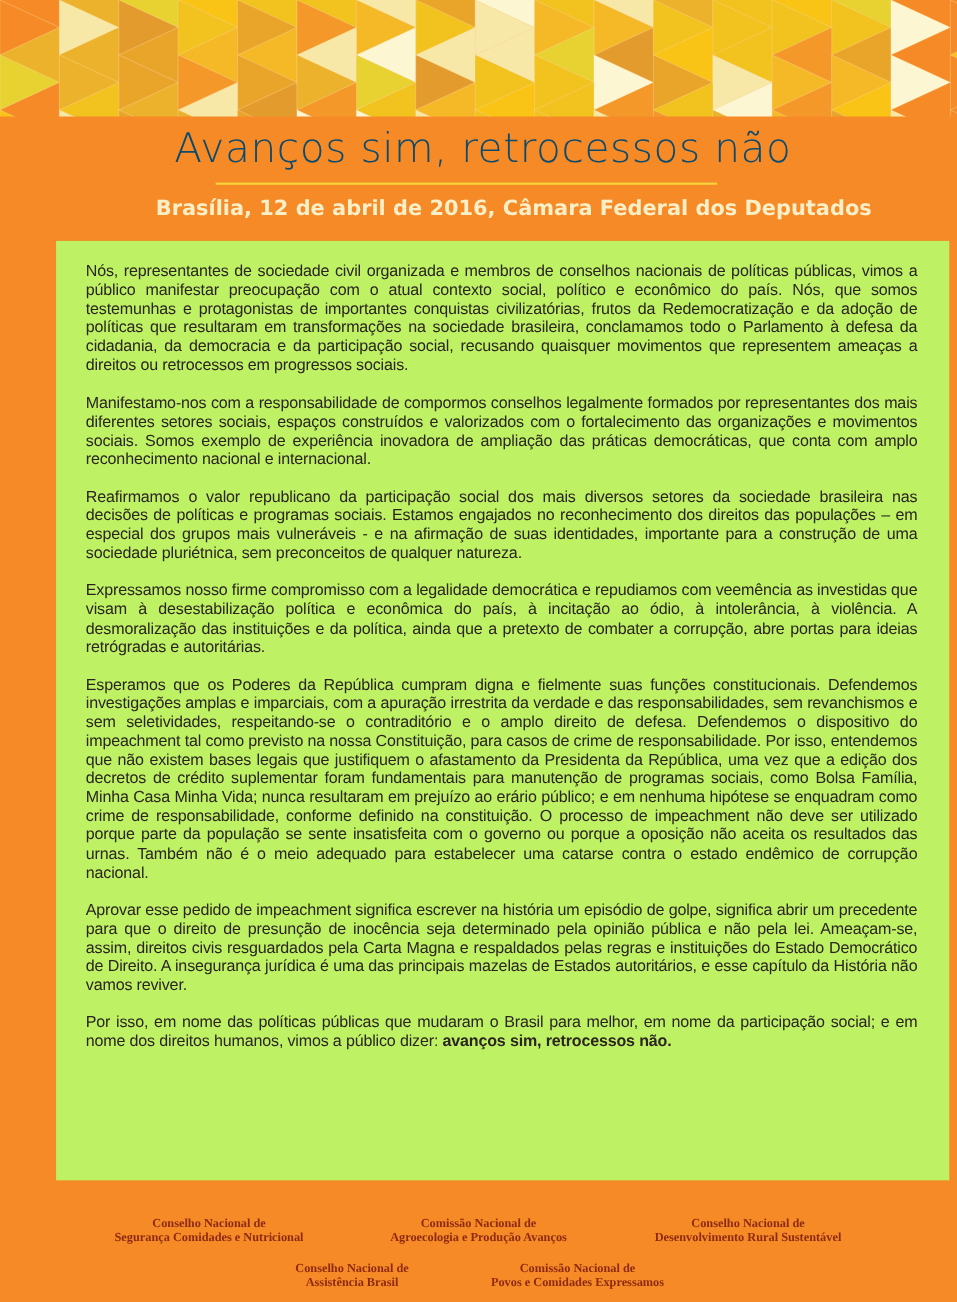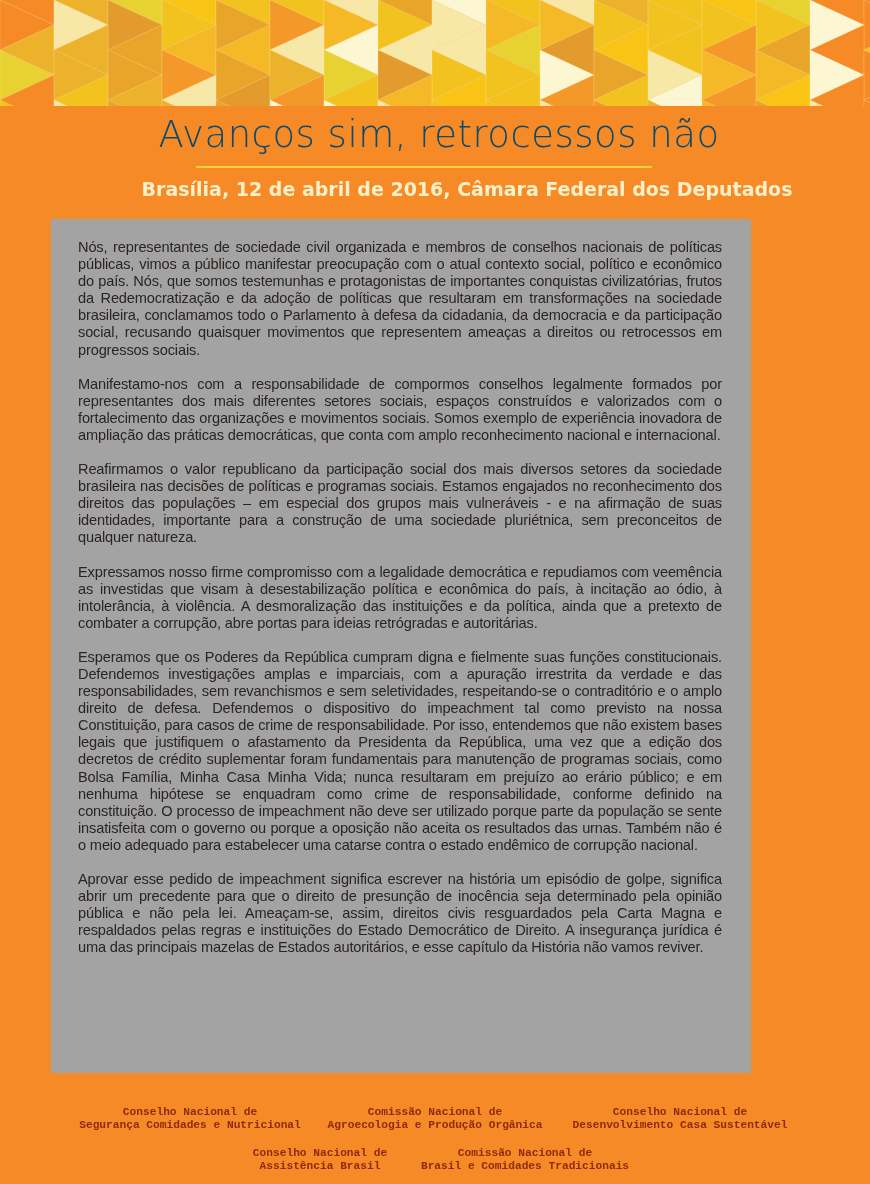--- a/index.html
+++ b/index.html
@@ -24,40 +24,40 @@
     position: absolute; left: 196px; width: 456px; top: 166px; height: 2px;
     background: #F6D33A;
   }
   .subtitle {
     position: absolute; left: 0; width: 870px; top: 175px;
     text-align: center; color: #FBEFC7;
     font-family: "DejaVu Sans", sans-serif;
     font-size: 19px; line-height: 28px; margin: 0; padding-left: 32px;
   }
   .letter-box {
-    position: absolute; left: 51px; top: 219px; width: 700px; height: 854px;
-    background: #a3a3a3; box-sizing: border-box;
+    position: absolute; left: 51px; top: 219px; width: 812px; height: 854px;
+    background: #bef264; box-sizing: border-box;
     padding: 20px 29px 0 27px;
   }
   .letter-box p {
     margin: 0 0 17px 0;
     font-family: "Liberation Sans", sans-serif;
     font-size: 14.6px; line-height: 17.1px; color: #2b2420;
     text-align: justify; letter-spacing: -0.15px;
   }
   .letter-box p strong { font-weight: bold; }
   .signatories {
     position: absolute; left: 0; top: 1106px; width: 870px;
   }
   .sig-row {
     display: flex; justify-content: center; margin-bottom: 15px;
   }
   .sig {
     text-align: center; color: #8E2A12;
-    font-family: Liberation Mono, monospace; font-weight: bold;
+    font-family: Liberation Serif, serif; font-weight: bold;
     font-size: 11.2px; line-height: 13px;
   }
   .row1 .sig { width: 240px; }
   .row1 .sig:nth-child(1) { margin-right: 5px; }
   .row1 .sig:nth-child(3) { margin-left: 5px; }
   .row2 .sig:nth-child(1) { width: 180px; }
   .row2 .sig:nth-child(2) { width: 230px; }
 </style>
 </head>
 <body>
@@ -213,40 +213,41 @@
 <div class="title-rule"></div>
 <h2 class="subtitle">Brasília, 12 de abril de 2016, Câmara Federal dos Deputados</h2>
 
 <div class="letter-box">
   <p>Nós, representantes de sociedade civil organizada e membros de conselhos nacionais de políticas públicas, vimos a público manifestar preocupação com o atual contexto social, político e econômico do país. Nós, que somos testemunhas e protagonistas de importantes conquistas civilizatórias, frutos da Redemocratização e da adoção de políticas que resultaram em transformações na sociedade brasileira, conclamamos todo o Parlamento à defesa da cidadania, da democracia e da participação social, recusando quaisquer movimentos que representem ameaças a direitos ou retrocessos em progressos sociais.</p>
   <p>Manifestamo-nos com a responsabilidade de compormos conselhos legalmente formados por representantes dos mais diferentes setores sociais, espaços construídos e valorizados com o fortalecimento das organizações e movimentos sociais. Somos exemplo de experiência inovadora de ampliação das práticas democráticas, que conta com amplo reconhecimento nacional e internacional.</p>
   <p>Reafirmamos o valor republicano da participação social dos mais diversos setores da sociedade brasileira nas decisões de políticas e programas sociais. Estamos engajados no reconhecimento dos direitos das populações – em especial dos grupos mais vulneráveis - e na afirmação de suas identidades, importante para a construção de uma sociedade pluriétnica, sem preconceitos de qualquer natureza.</p>
   <p>Expressamos nosso firme compromisso com a legalidade democrática e repudiamos com veemência as investidas que visam à desestabilização política e econômica do país, à incitação ao ódio, à intolerância, à violência. A desmoralização das instituições e da política, ainda que a pretexto de combater a corrupção, abre portas para ideias retrógradas e autoritárias.</p>
   <p>Esperamos que os Poderes da República cumpram digna e fielmente suas funções constitucionais. Defendemos investigações amplas e imparciais, com a apuração irrestrita da verdade e das responsabilidades, sem revanchismos e sem seletividades, respeitando-se o contraditório e o amplo direito de defesa. Defendemos o dispositivo do impeachment tal como previsto na nossa Constituição, para casos de crime de responsabilidade. Por isso, entendemos que não existem bases legais que justifiquem o afastamento da Presidenta da República,  uma vez que a edição dos decretos de crédito suplementar  foram fundamentais para  manutenção de programas sociais, como Bolsa Família, Minha Casa Minha Vida; nunca resultaram em prejuízo ao erário público; e em nenhuma hipótese se enquadram como crime  de responsabilidade, conforme definido na constituição. O processo de impeachment não deve ser utilizado porque parte da população se sente insatisfeita com o governo ou porque a oposição não aceita os resultados das urnas. Também não é o meio adequado para estabelecer uma catarse contra o estado endêmico de corrupção nacional.</p>
   <p>Aprovar esse pedido de impeachment significa escrever na história um episódio de golpe, significa abrir um precedente para que o direito de presunção de inocência seja determinado pela opinião pública e não pela lei. Ameaçam-se, assim, direitos civis resguardados pela Carta Magna e respaldados pelas regras e instituições do Estado Democrático de Direito. A insegurança jurídica é uma das principais mazelas de Estados autoritários, e esse capítulo da História não vamos reviver.</p>
+  <p><span>Por isso, em nome das políticas públicas que mudaram o Brasil para melhor, em nome da participação social; e em nome dos direitos humanos, vimos a público dizer: </span><strong>avanços sim, retrocessos não.</strong></p>
 </div>
 
 <div class="signatories">
   <div class="sig-row row1">
     <div class="sig">
       <div>Conselho Nacional de</div>
       <div>Segurança Comidades e Nutricional</div>
     </div>
     <div class="sig">
       <div>Comissão Nacional de</div>
-      <div>Agroecologia e Produção Orgânica</div>
+      <div>Agroecologia e Produção Avanços</div>
     </div>
     <div class="sig">
       <div>Conselho Nacional de</div>
-      <div>Desenvolvimento Casa Sustentável</div>
+      <div>Desenvolvimento Rural Sustentável</div>
     </div>
   </div>
   <div class="sig-row row2">
     <div class="sig">
       <div>Conselho Nacional de</div>
       <div>Assistência Brasil</div>
     </div>
     <div class="sig">
       <div>Comissão Nacional de</div>
-      <div>Brasil e Comidades Tradicionais</div>
+      <div>Povos e Comidades Expressamos</div>
     </div>
   </div>
 </div>
 
 </body></html>

